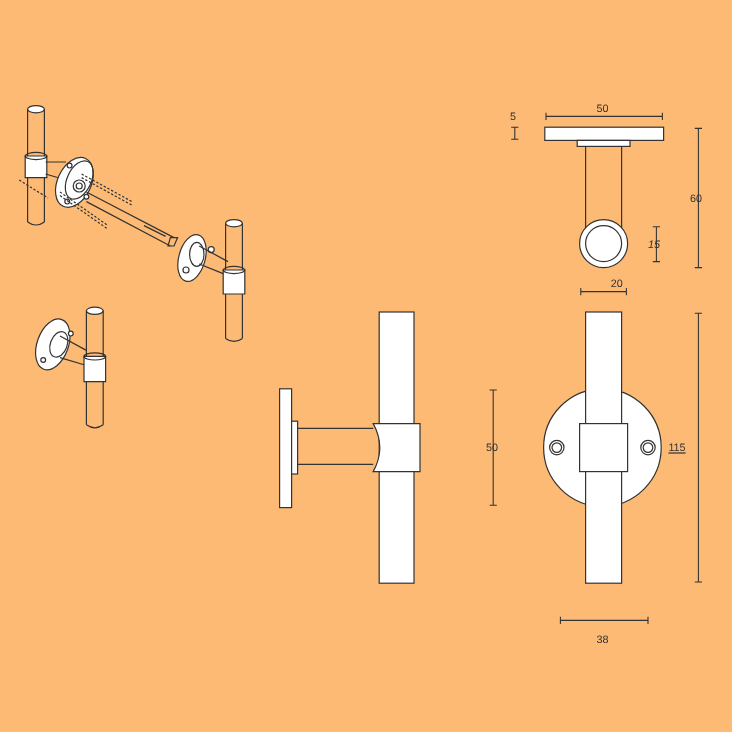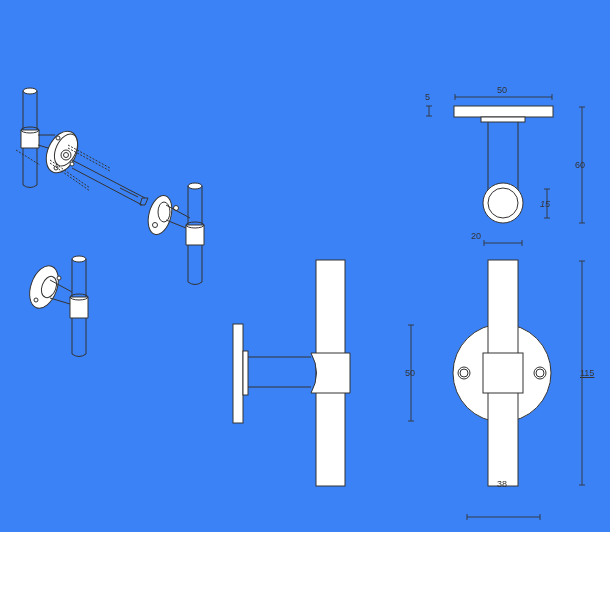--- a/index.html
+++ b/index.html
@@ -1,16 +1,16 @@
 <!DOCTYPE html>
 <html><head>
 <meta charset="utf-8">
 <style>
   html, body { margin:0; padding:0; background:#ffffff; }
-  #canvas { position:relative; width:610px; height:532px; background:#3b82f6; overflow:hidden; }
+  #canvas { position:relative; width:610px; height:610px; background:#fdba74; overflow:hidden; }
   svg { position:absolute; left:0; top:0; }
   .dim-label { position:absolute; font-family:"Liberation Sans", sans-serif; font-size:9px; color:#333333; white-space:nowrap; }
 </style>
 </head>
 <body>
 
 <div id="canvas">
 <svg width="610" height="610" viewBox="0 0 610 610">
   <defs>
     <style>
@@ -132,17 +132,17 @@
     <path class="dim" d="M582,261 L582,485 M579,261 L585,261 M579,485 L585,485"></path>
 
     <path class="dim" d="M467,517 L540,517 M467,514 L467,520 M540,514 L540,520"></path>
   </g>
 </svg>
 
 <span class="dim-label" style="left:497px;top:85px;">50</span>
 <span class="dim-label" style="left:425px;top:92px;">5</span>
 <span class="dim-label" style="left:575px;top:160px;text-align:right;">60</span>
 <span class="dim-label" style="left:540px;top:199px;font-style:italic;">15</span>
-<span class="dim-label" style="left:471px;top:231px;">20</span>
+<span class="dim-label" style="left:509px;top:231px;">20</span>
 <span class="dim-label" style="left:405px;top:368px;">50</span>
-<span class="dim-label" style="left:580px;top:368px;text-decoration:underline;">115</span>
-<span class="dim-label" style="left:497px;top:479px;">38</span>
+<span class="dim-label" style="left:557px;top:368px;text-decoration:underline;">115</span>
+<span class="dim-label" style="left:497px;top:528px;">38</span>
 </div>
 
 </body></html>

